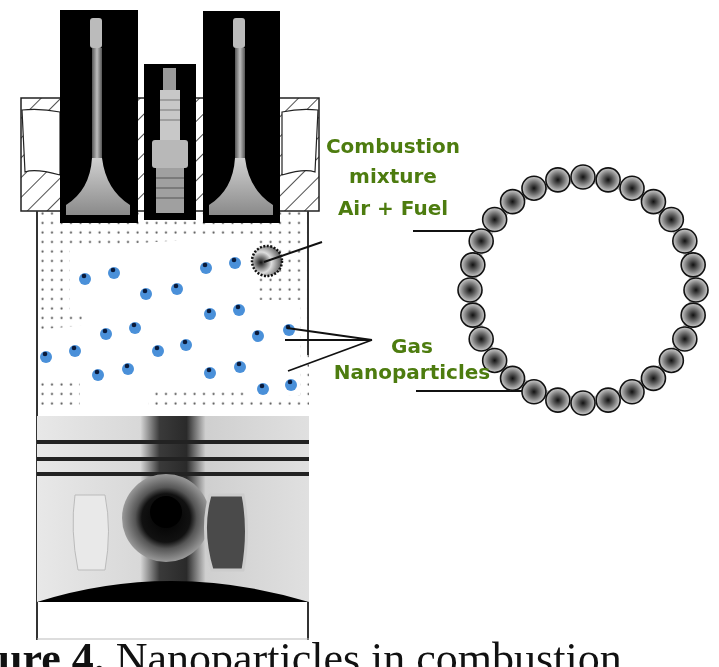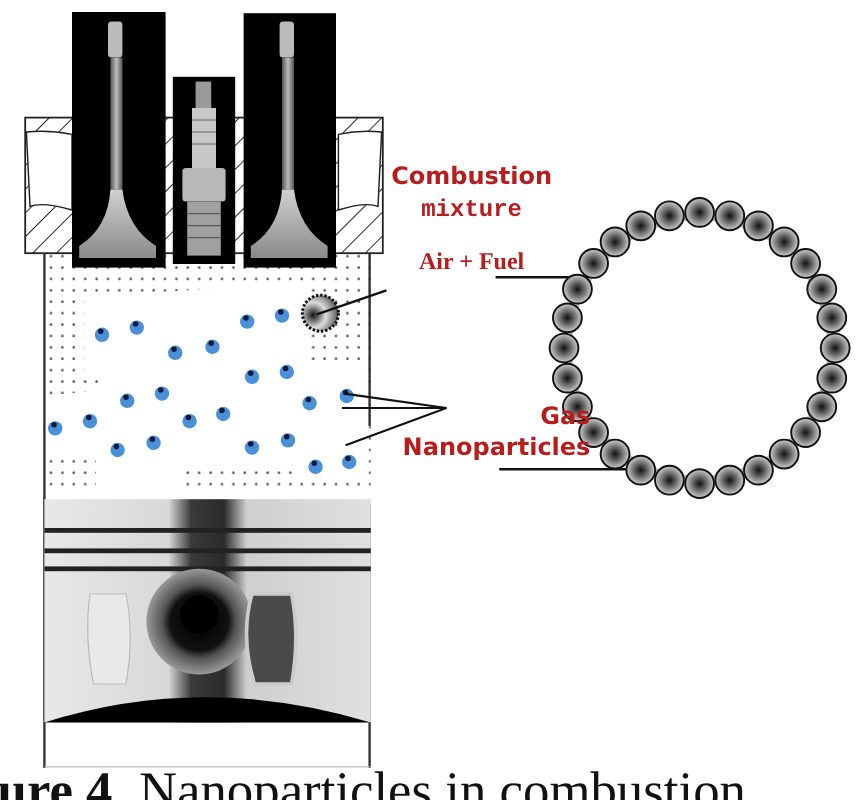--- a/index.html
+++ b/index.html
@@ -1,18 +1,18 @@
 <!DOCTYPE html>
 <html><head>
 <meta charset="utf-8">
 <style>
   html, body { margin:0; padding:0; background:#ffffff; }
   body { width:719px; height:667px; overflow:hidden; position:relative; }
   #fig { position:absolute; left:0; top:0; width:719px; height:667px; }
-  .label { position:absolute; font-family:"DejaVu Sans", sans-serif; font-weight:bold; color:#b91c1c; text-align:center; font-size:20px; line-height:26px; }
+  .label { position:absolute; font-family:"DejaVu Sans", sans-serif; font-weight:bold; color:#4d7c0f; text-align:center; font-size:20px; line-height:26px; }
   #caption { position:absolute; left:-2px; top:634px; white-space:nowrap; font-family:"Liberation Serif", serif; font-size:44px; line-height:50px; color:#111; }
   #caption b { font-weight:bold; }
 </style>
 </head>
 <body>
 
 <svg id="fig" width="719" height="667" viewBox="0 0 719 667" xmlns="http://www.w3.org/2000/svg">
   <defs>
     <pattern id="hatch" patternUnits="userSpaceOnUse" width="14" height="14" patternTransform="rotate(45)">
       <line x1="0" y1="0" x2="0" y2="14" stroke="#222" stroke-width="1.6"></line>
@@ -247,21 +247,21 @@
       <circle cx="481.19051792702663" cy="240.97113747971594" r="12" fill="url(#ball)" stroke="#111" stroke-width="1.6"></circle>
       <circle cx="494.6530424811126" cy="219.54565238996312" r="12" fill="url(#ball)" stroke="#111" stroke-width="1.6"></circle>
       <circle cx="512.5456523899632" cy="201.65304248111266" r="12" fill="url(#ball)" stroke="#111" stroke-width="1.6"></circle>
       <circle cx="533.9711374797159" cy="188.19051792702663" r="12" fill="url(#ball)" stroke="#111" stroke-width="1.6"></circle>
       <circle cx="557.8551344629365" cy="179.8331459234539" r="12" fill="url(#ball)" stroke="#111" stroke-width="1.6"></circle>
     </g>
 </svg>
 
 <div class="label" style="left:318px; top:133px; width:150px;">
   <div>Combustion</div>
-  <div style="margin-top:4px;font-family:Liberation Mono, monospace;">mixture</div>
-  <div style="margin-top:16px;font-family:Liberation Serif, serif;">Air + Fuel</div>
+  <div style="margin-top:4px;">mixture</div>
+  <div style="margin-top:6px;">Air + Fuel</div>
 </div>
-<div class="label" style="left:332px; top:333px; width:160px;text-align:right;">
+<div class="label" style="left:332px; top:333px; width:160px;">
   <div>Gas</div>
   <div style="margin-top:0;">Nanoparticles</div>
 </div>
 
 <div id="caption"><b>ure 4.</b><span> Nanoparticles in combustion</span></div>
 
 </body></html>

